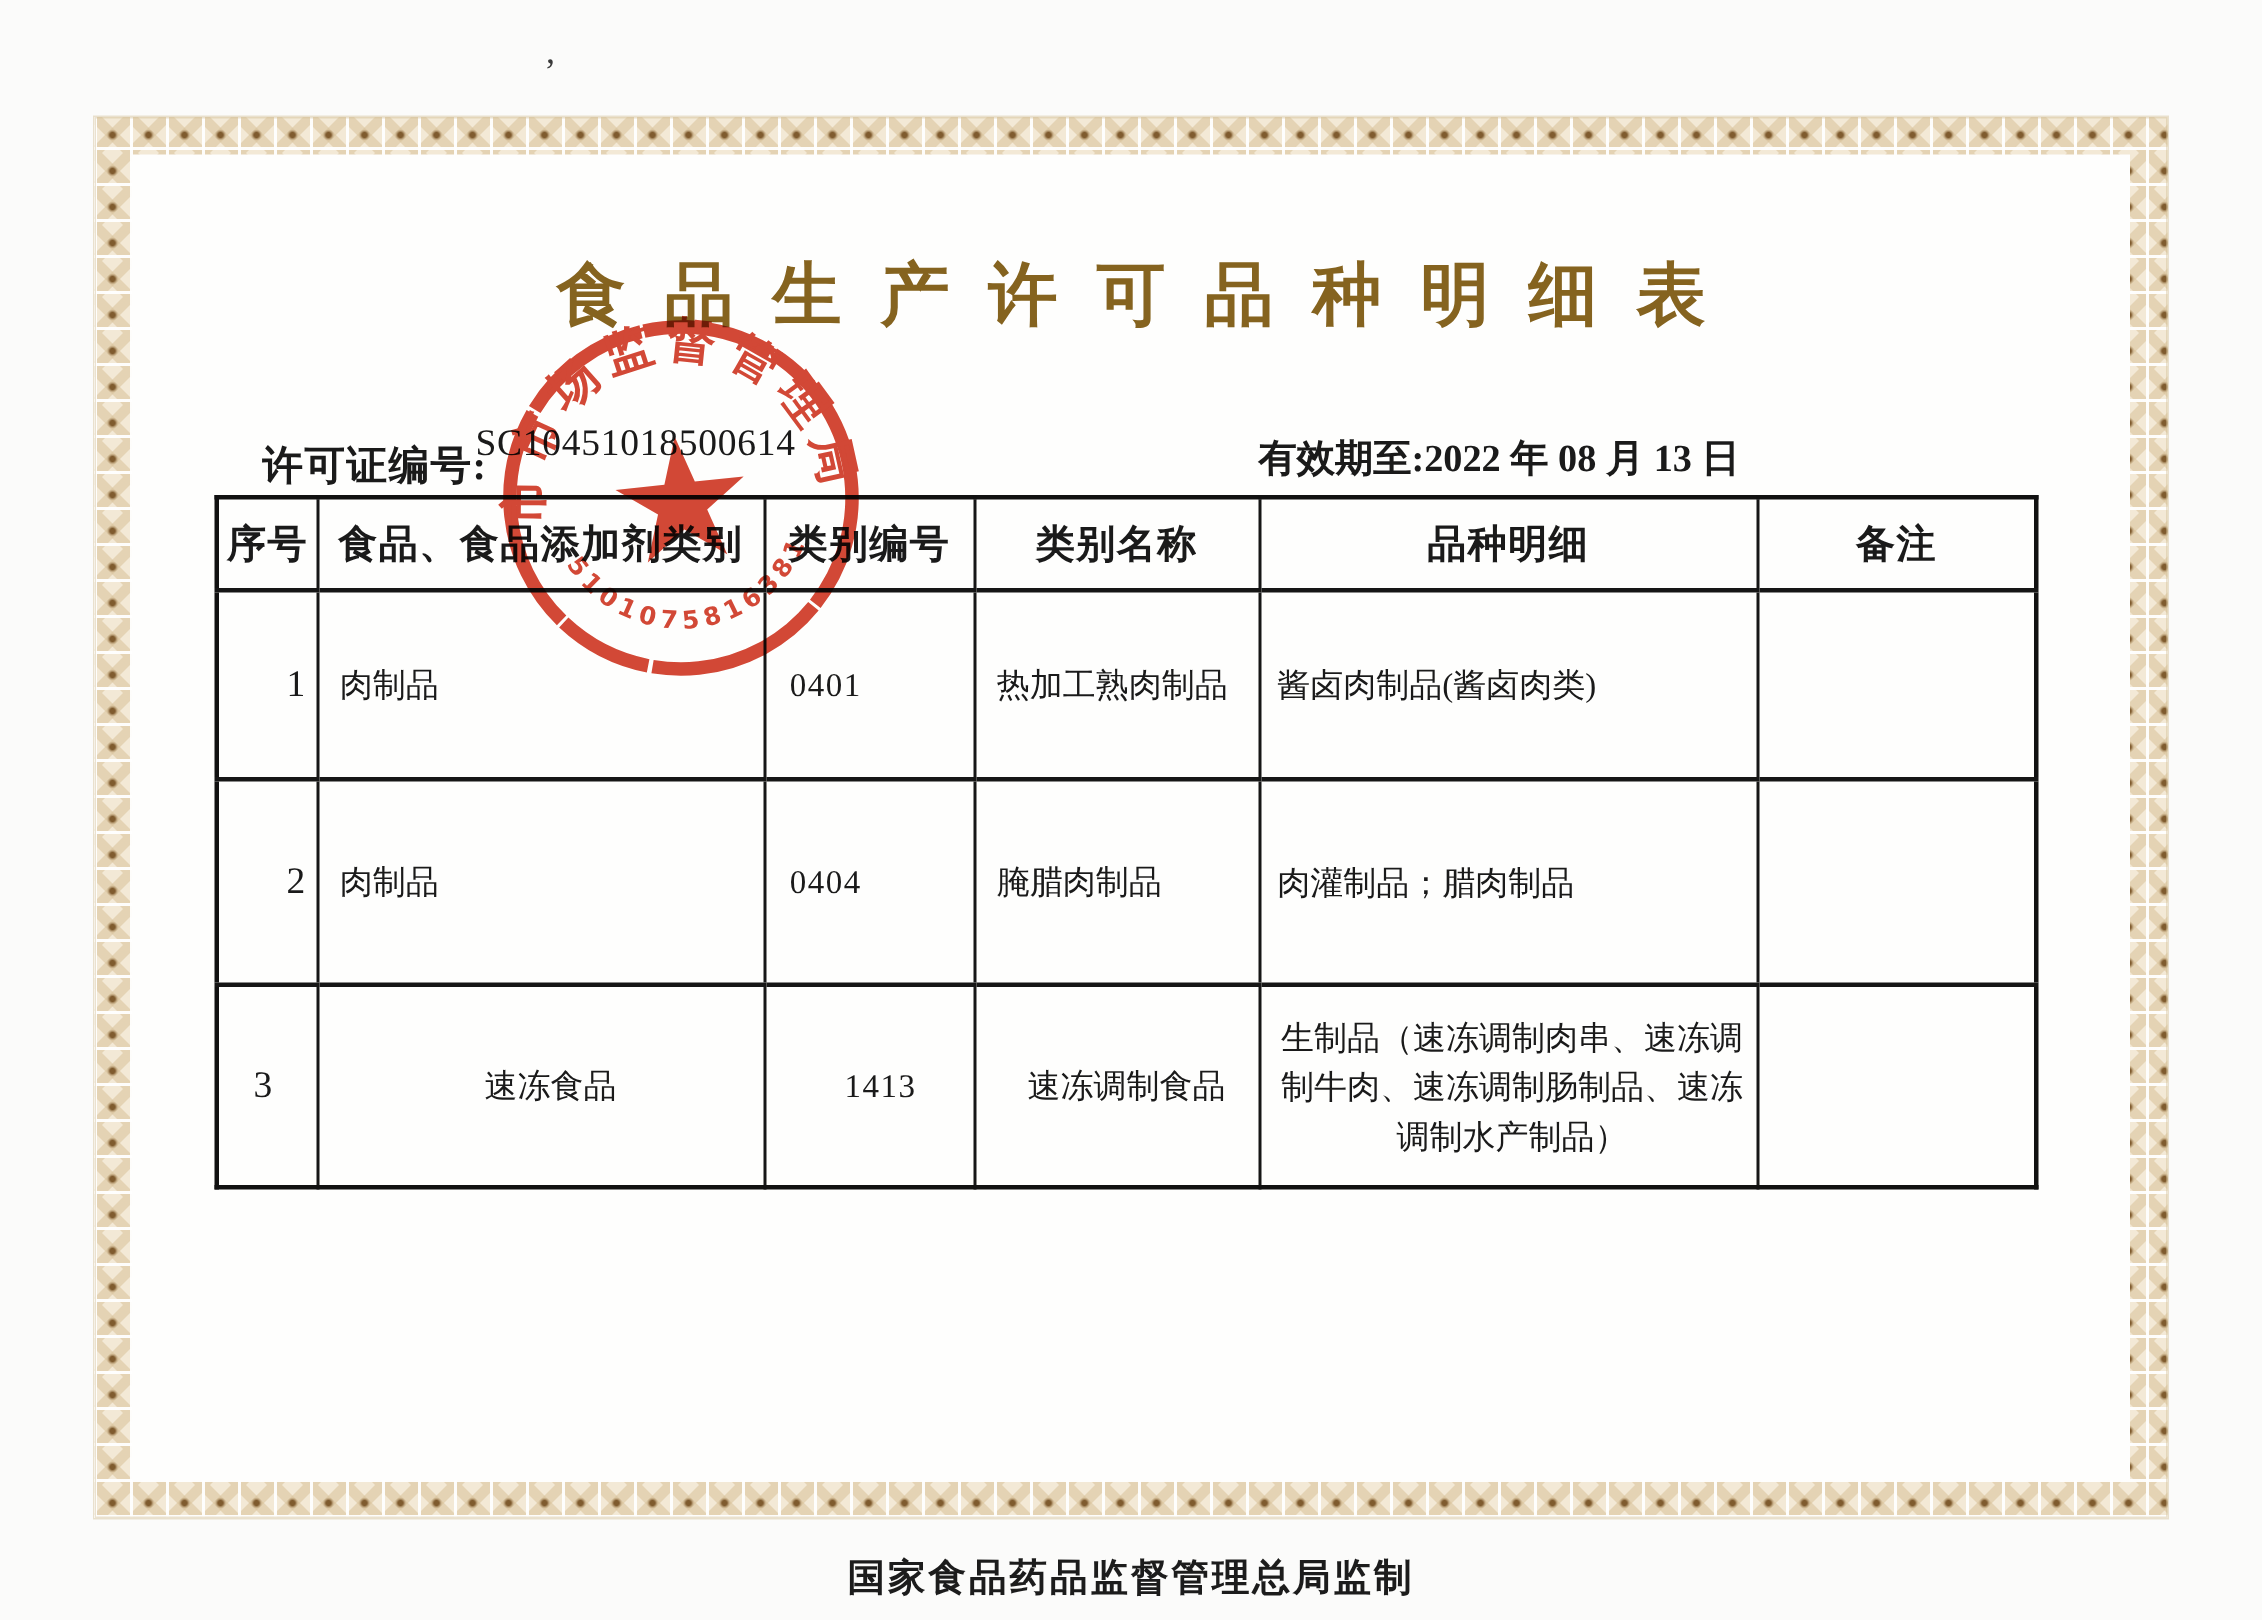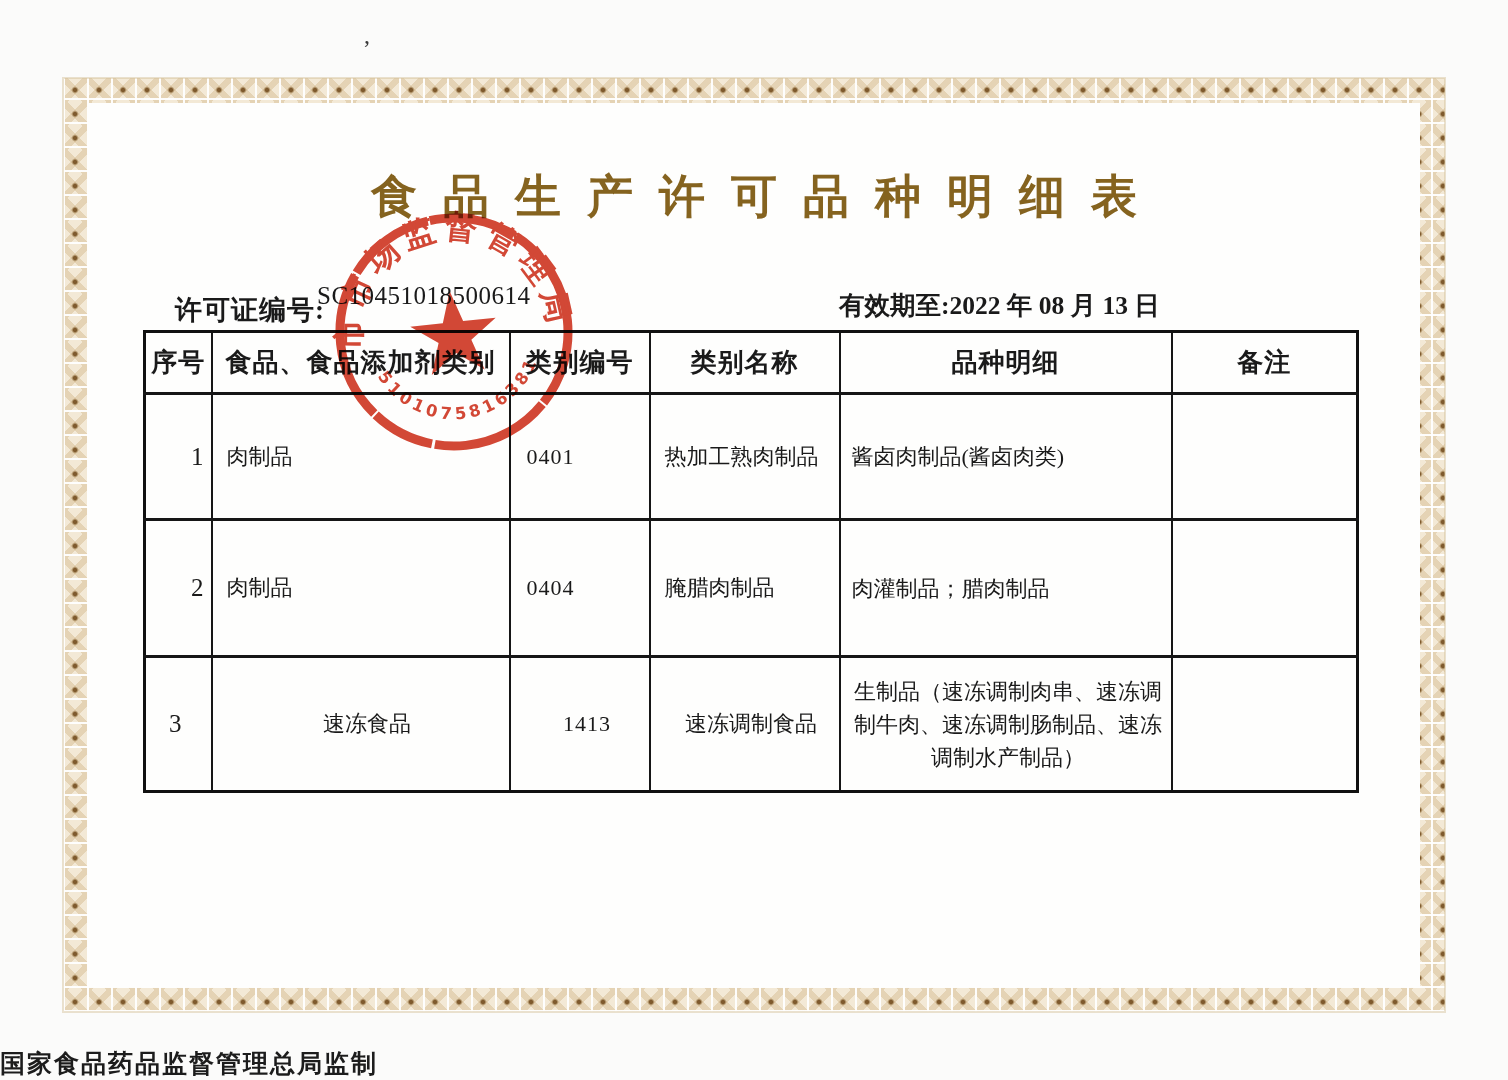--- a/index.html
+++ b/index.html
@@ -56,22 +56,22 @@
   td.code{padding-left:16px;letter-spacing:1px;}
   td.detail{padding-left:11px;padding-right:6px;line-height:1.5;}
   td.wlabel{
     font-size:27px;font-weight:bold;text-align:center;
     line-height:1.45;padding:0 5px;word-break:break-all;
   }
   td.wvalue{vertical-align:top;padding:10px 0 0 22px;font-size:25px;}
 
   
   .doc-footer{
-    position:absolute;left:0;top:1035px;width:100%;
-    font-size:25px;font-weight:bold;letter-spacing:2px;color:#1c1c1c;margin-top:12px;
+    position:absolute;left:0;top:1035px;width:100%;text-align:center;
+    font-size:25px;font-weight:bold;letter-spacing:2px;color:#1c1c1c;
   }
 
   
   .seal{
     position:absolute;left:329px;top:207px;width:250px;height:250px;
     z-index:6;mix-blend-mode:multiply;opacity:.93;
     transform:rotate(-6deg);
     pointer-events:none;
   }
 

